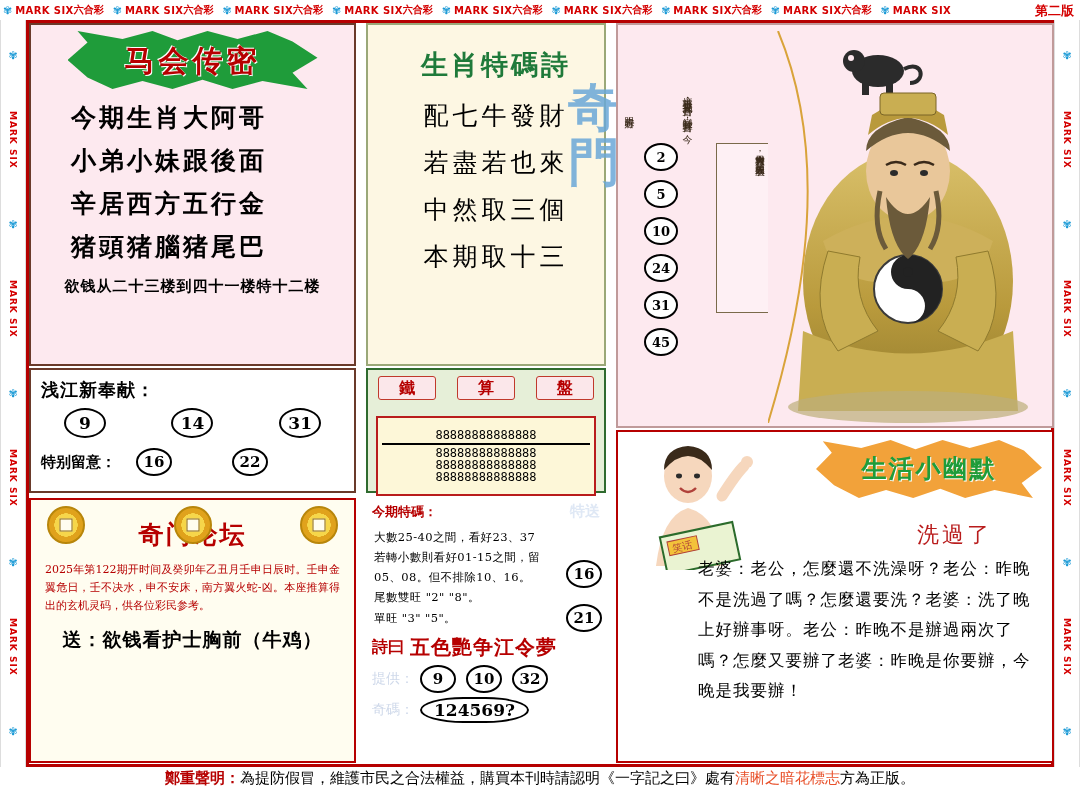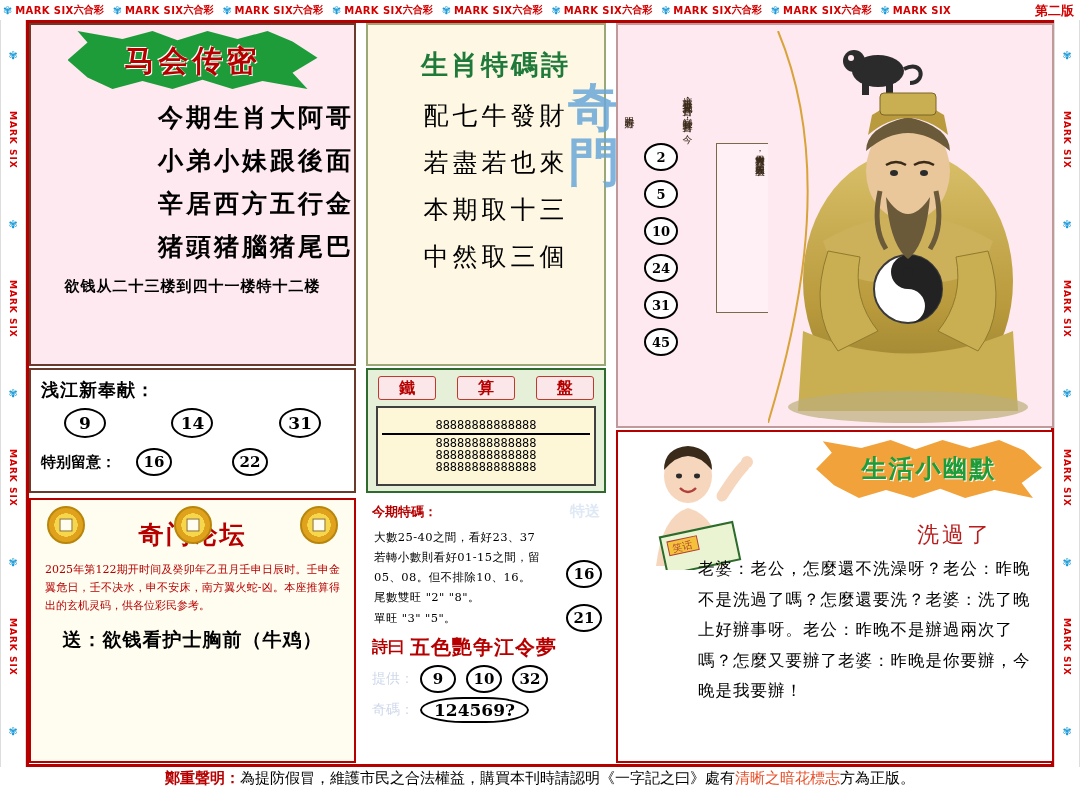--- a/index.html
+++ b/index.html
@@ -64,21 +64,21 @@
     width:250px;height:58px;background:#1f9c3a;
     clip-path:polygon(0% 50%,8% 20%,4% 0%,22% 14%,34% 0%,44% 16%,56% 0%,68% 14%,80% 0%,90% 18%,100% 46%,90% 72%,96% 100%,78% 86%,66% 100%,54% 84%,42% 100%,30% 86%,18% 100%,8% 80%);
   }
   .star-text{
     position:absolute;left:50%;top:12px;transform:translateX(-50%);
     color:#b60000;font-size:30px;font-weight:bold;letter-spacing:4px;
     font-family:"DejaVu Serif","Liberation Serif",serif;
     text-shadow:1px 1px 0 #fff,-1px -1px 0 #fff;
     white-space:nowrap;
   }
-  .poem{margin-top:6px;text-align:right;}
+  .poem{margin-top:6px;text-align:left;margin-left:40px;}
   .poem div{
     font-size:25px;color:#000;letter-spacing:3px;margin:10px 0;
     font-family:"DejaVu Serif","Liberation Serif",serif;font-weight:bold;
   }
   .poem-sub{
     text-align:center;font-size:15px;color:#000;font-weight:bold;
     margin-top:14px;letter-spacing:1px;
     font-family:"DejaVu Serif","Liberation Serif",serif;
   }
 
@@ -136,21 +136,21 @@
     left:366px;top:368px;width:240px;height:125px;
     background:#e6efd8;border:2px solid #2f6b2f;
   }
   .ab-title{display:flex;justify-content:space-around;margin-top:6px;}
   .ab-title span{
     width:56px;height:22px;background:#fbe7ea;border:1px solid #c0392b;border-radius:3px;
     color:#b60000;font-size:16px;font-weight:bold;text-align:center;line-height:22px;
     font-family:"DejaVu Serif","Liberation Serif",serif;
   }
   .ab-body{
-    margin:6px 8px;height:76px;background:#fdf7d8;border:2px solid #404040;
+    margin:16px 8px;height:76px;background:#fdf7d8;border:2px solid #b91c1c;
     display:flex;flex-direction:column;justify-content:center;overflow:hidden;
   }
   .ab-line{
     font-family:"DejaVu Sans Mono","Liberation Mono",monospace;
     font-size:12px;letter-spacing:0px;color:#000;text-align:center;line-height:12px;
     white-space:nowrap;
   }
   .ab-bar{height:2px;background:#000;margin:2px 4px;}
 
   
@@ -392,22 +392,22 @@
     <span class="ball small">16</span>
     <span class="ball small">22</span>
   </div>
 </div>
 
 <div class="panel" id="p-shixiao">
   <div class="sx-title">生肖特碼詩</div>
   <div class="sx-lines">
     <div>配七牛發財</div>
     <div>若盡若也來</div>
+    <div>中然取三個</div>
     <div>本期取十三</div>
-    <div>中然取三個</div>
   </div>
 </div>
 
 <div class="panel" id="p-qimen">
   <div class="qimen-txt">奇</div>
   <div class="qimen-txt">門</div>
 </div>
 
 <div class="panel" id="p-abacus">
   <div class="ab-title">

